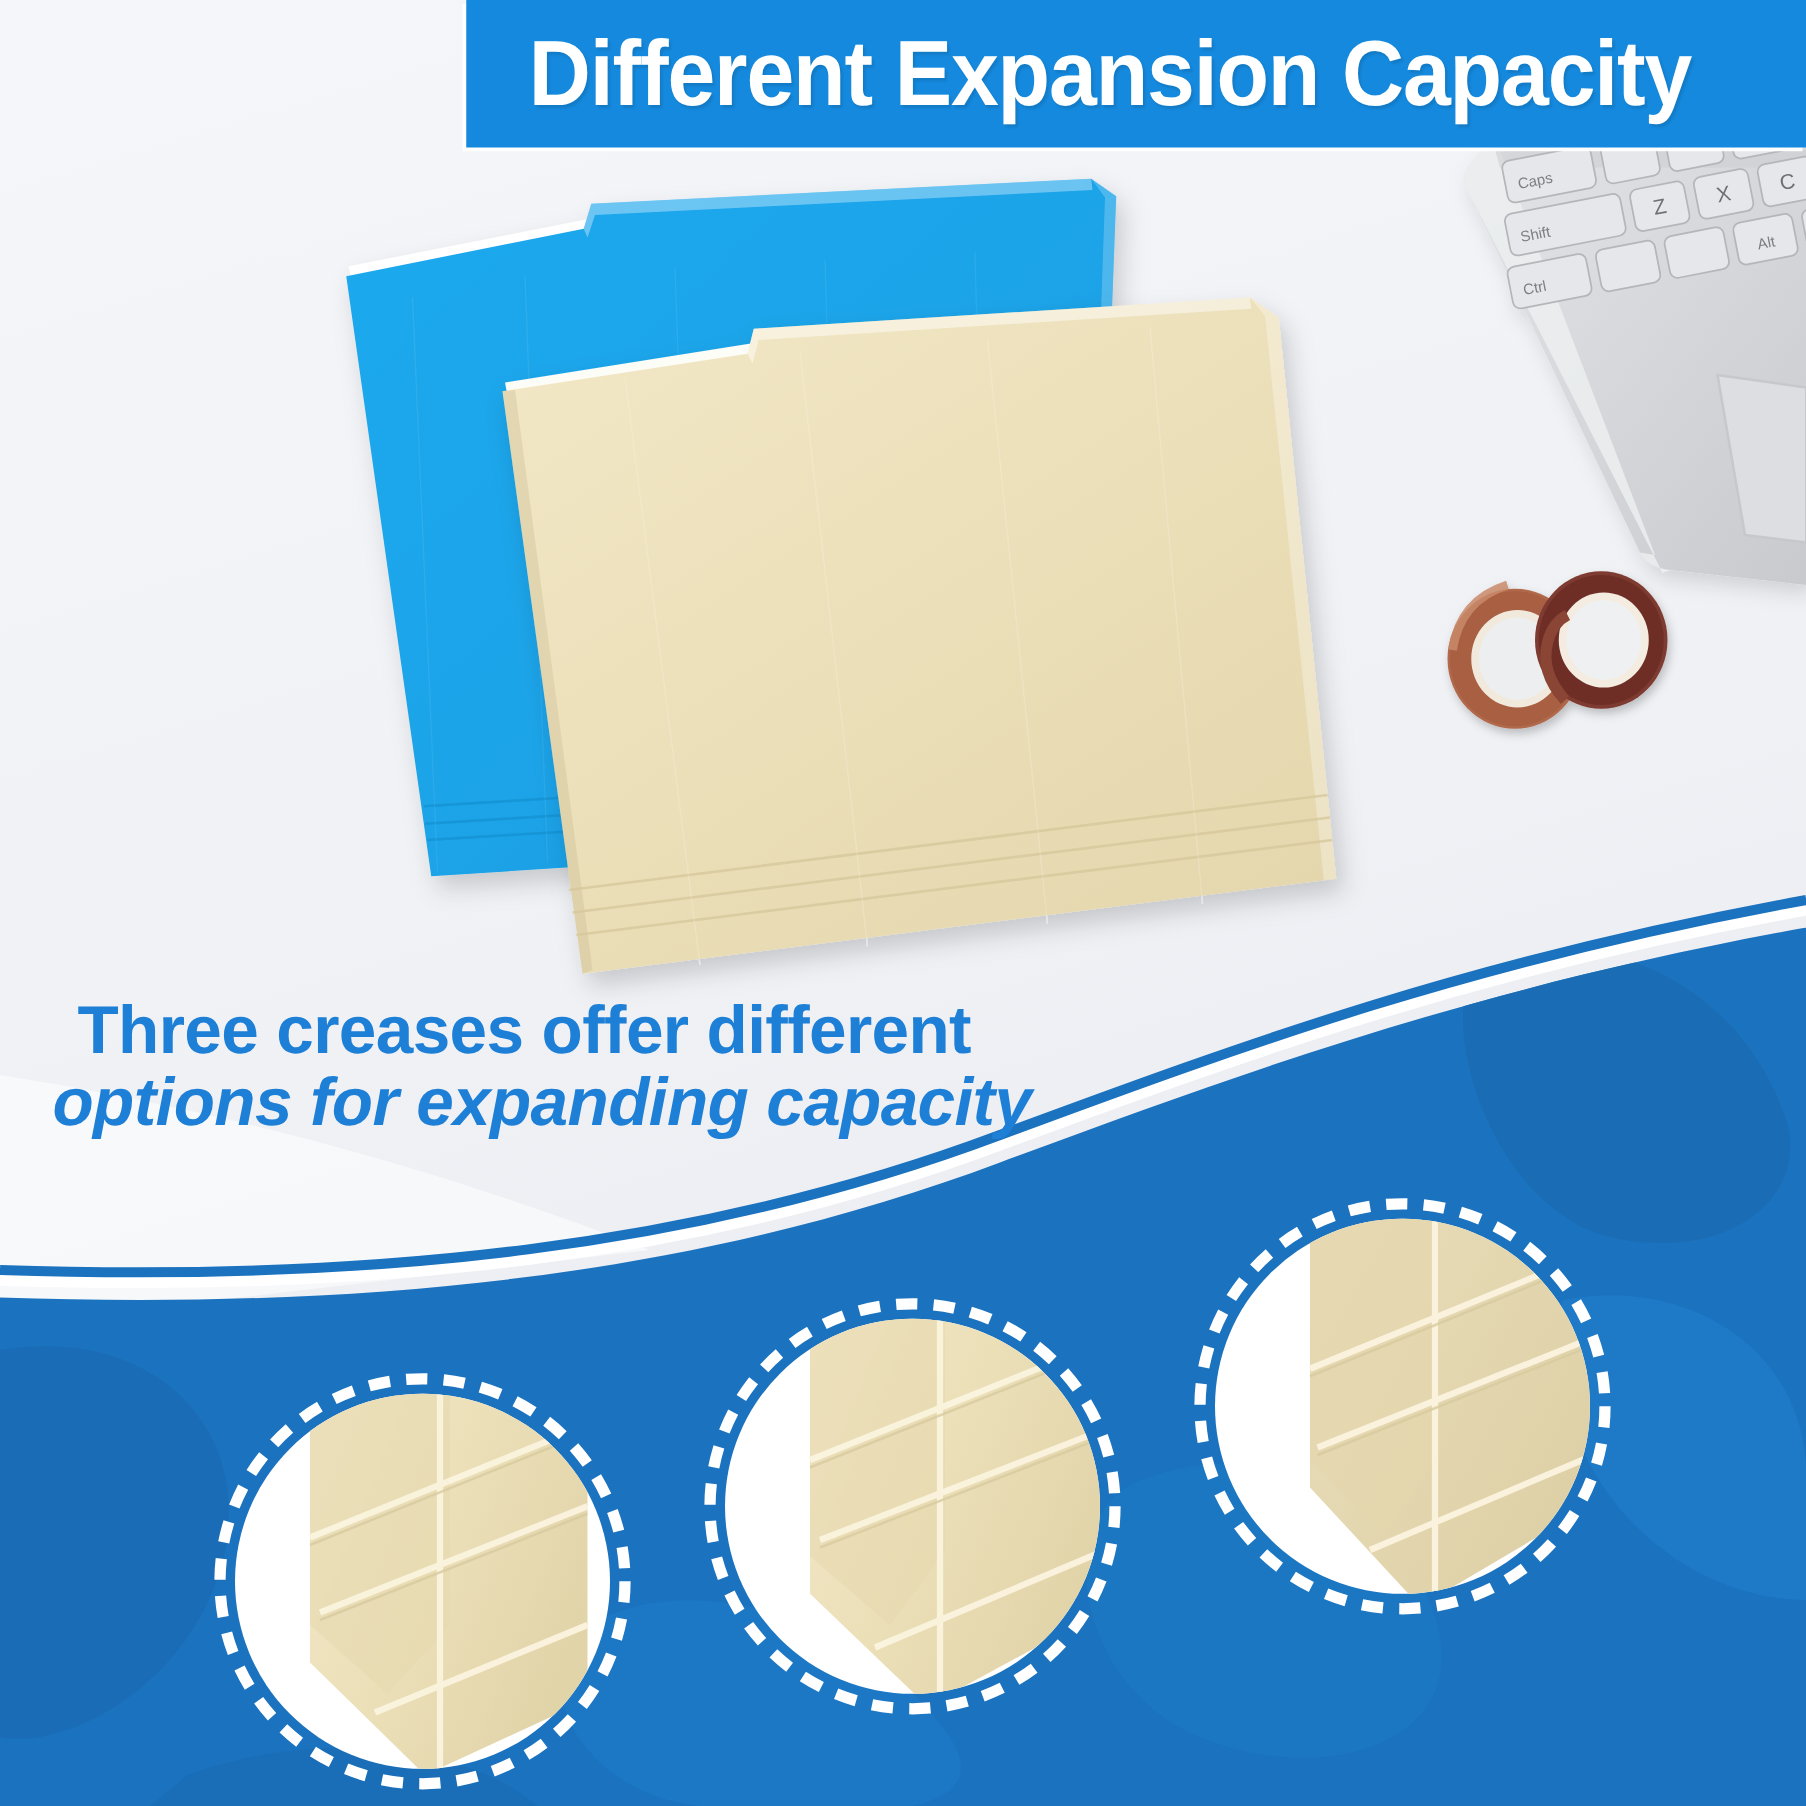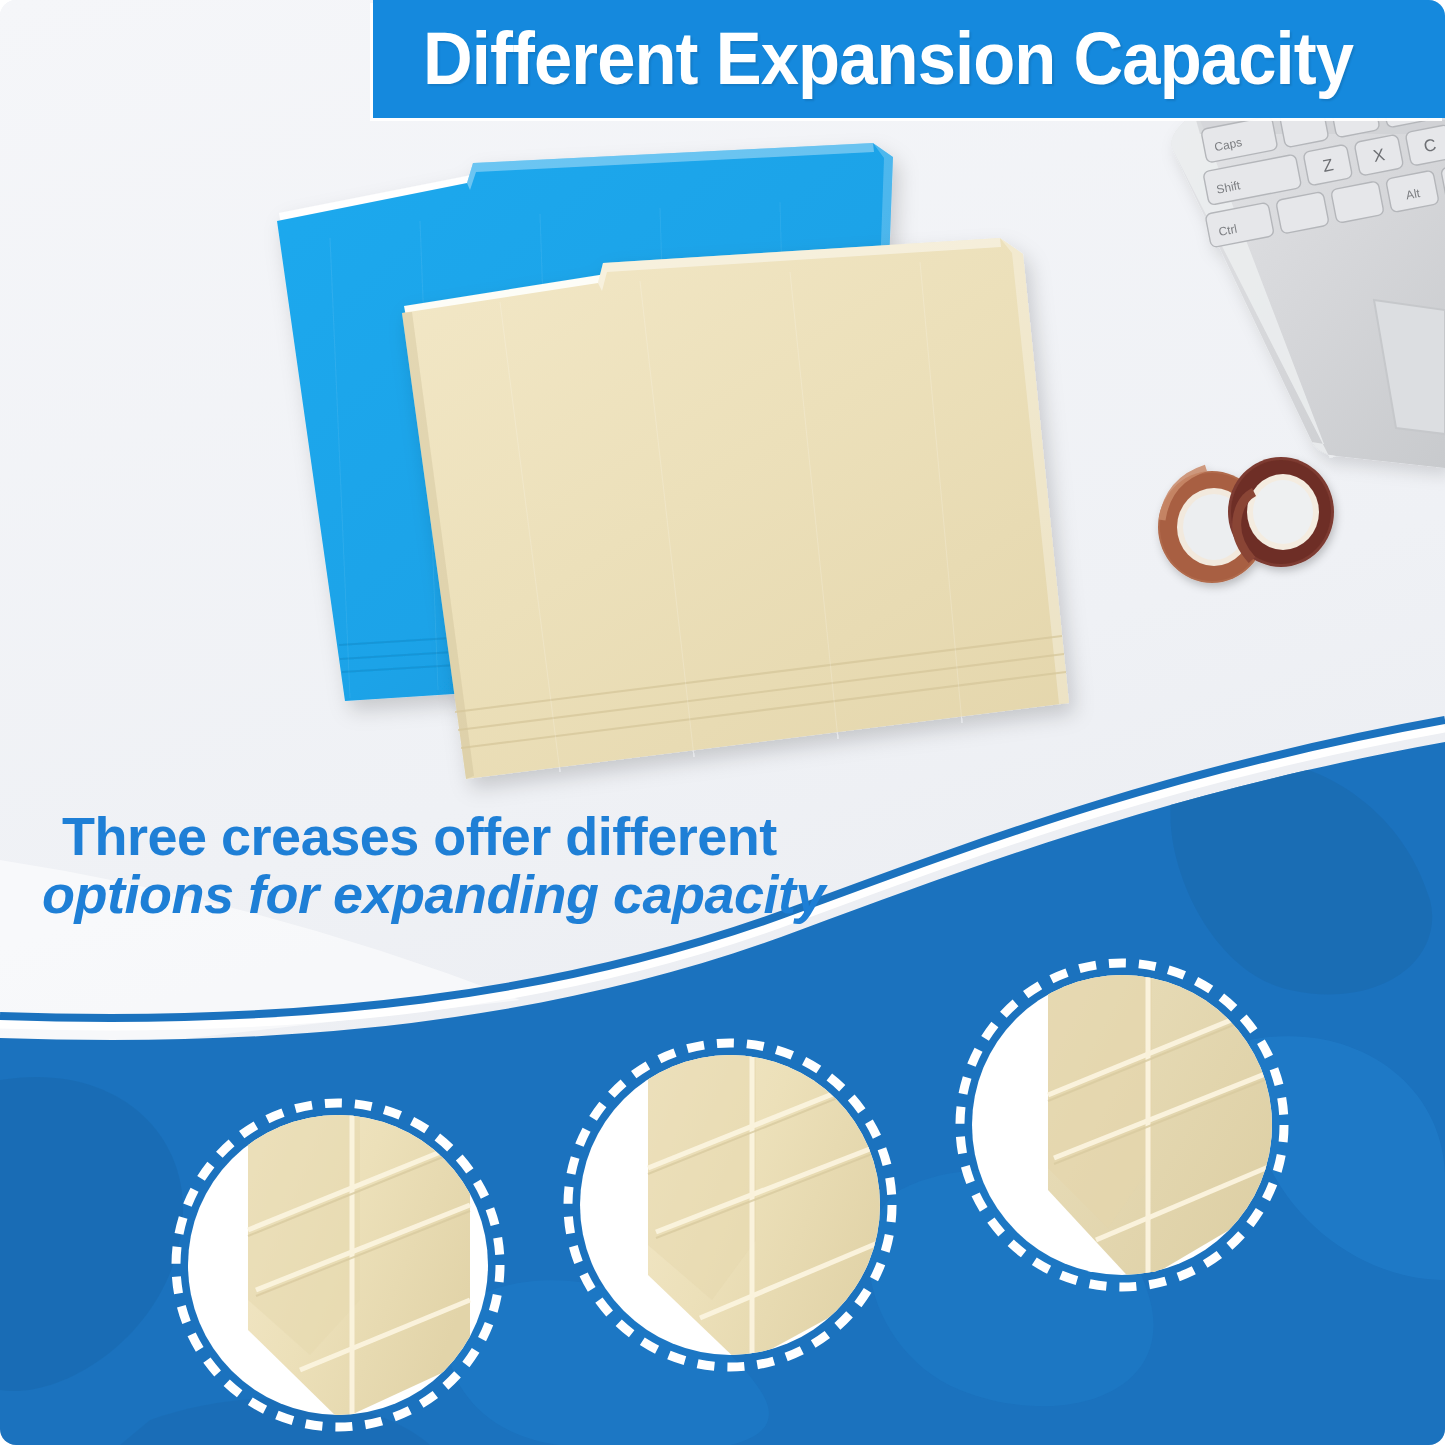--- a/index.html
+++ b/index.html
@@ -7,21 +7,20 @@
     padding: 0;
     background: #ffffff;
   }
   #stage {
     position: relative;
     width: 1445px;
     height: 1445px;
     overflow: hidden;
     background: #f2f3f7;
     font-family: "Liberation Sans", sans-serif;
-    border-radius: 16px;
   }
   .layer { position: absolute; top: 0; left: 0; width: 1445px; height: 1445px; }
 
   
   #header-banner {
     position: absolute;
     left: 373px;
     top: 0px;
     width: 1072px;
     height: 118px;
@@ -52,21 +51,20 @@
     left: 40px;
     top: 795px;
     width: 900px;
     z-index: 30;
     color: #1e7fd6;
     font-family: "Liberation Sans Narrow", "Liberation Sans", sans-serif;
     font-weight: bold;
     font-size: 54px;
     line-height: 1.08;
     letter-spacing: -0.5px;
-    margin-top: 12px;
   }
   #headline .l1 { display:block; padding-left: 22px; }
   #headline .l2 { display:block; padding-left: 2px; font-style: italic; }
 
   svg.layer { z-index: 1; }
   #scene-svg { z-index: 10; }
   #bottom-svg { z-index: 20; }
 </style>
 </head>
 <body>

